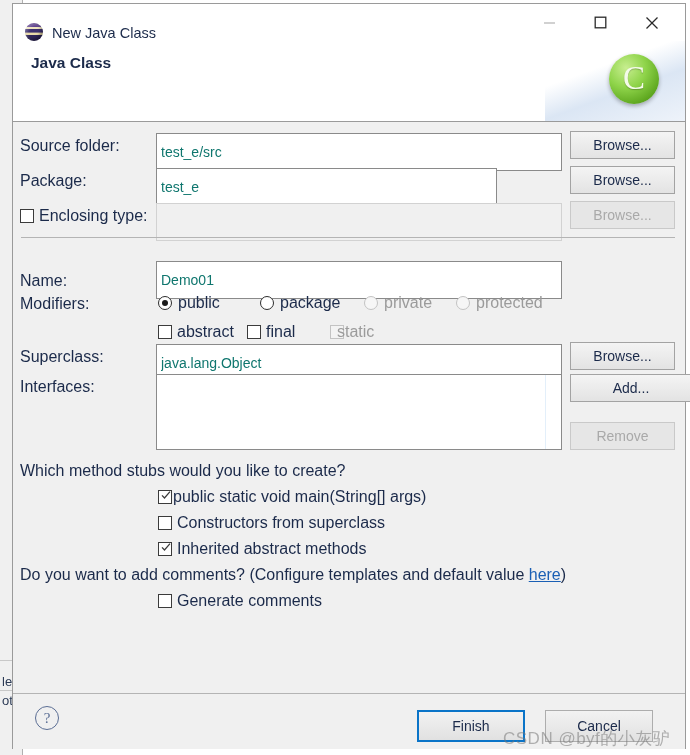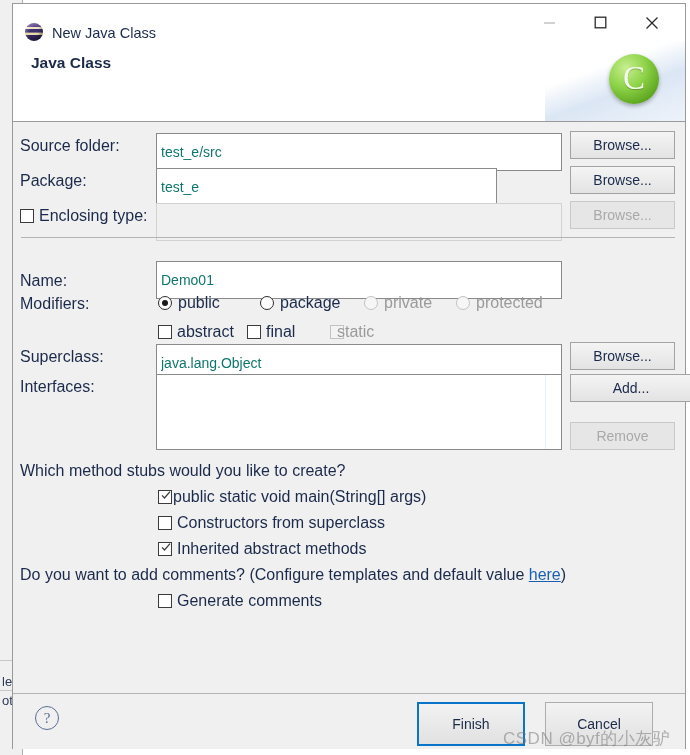--- a/index.html
+++ b/index.html
@@ -269,23 +269,23 @@
     color: #5b6e94;
     font-size: 15px;
     display: flex;
     align-items: center;
     justify-content: center;
     font-family: "Liberation Serif", serif;
   }
   .dlgbtn {
     position: absolute;
     box-sizing: border-box;
-    top: 8px;
+    top: 16px;
     width: 108px;
-    height: 44px;
+    height: 32px;
     background: linear-gradient(to bottom, #f2f2f2 0%, #e1e1e1 100%);
     border: 1px solid #adadad;
     font-family: "Liberation Sans", sans-serif;
     font-size: 14px;
     color: #1b2a4a;
     cursor: default;
     padding: 0;
   }
   #btn-finish {
     right: 160px;

